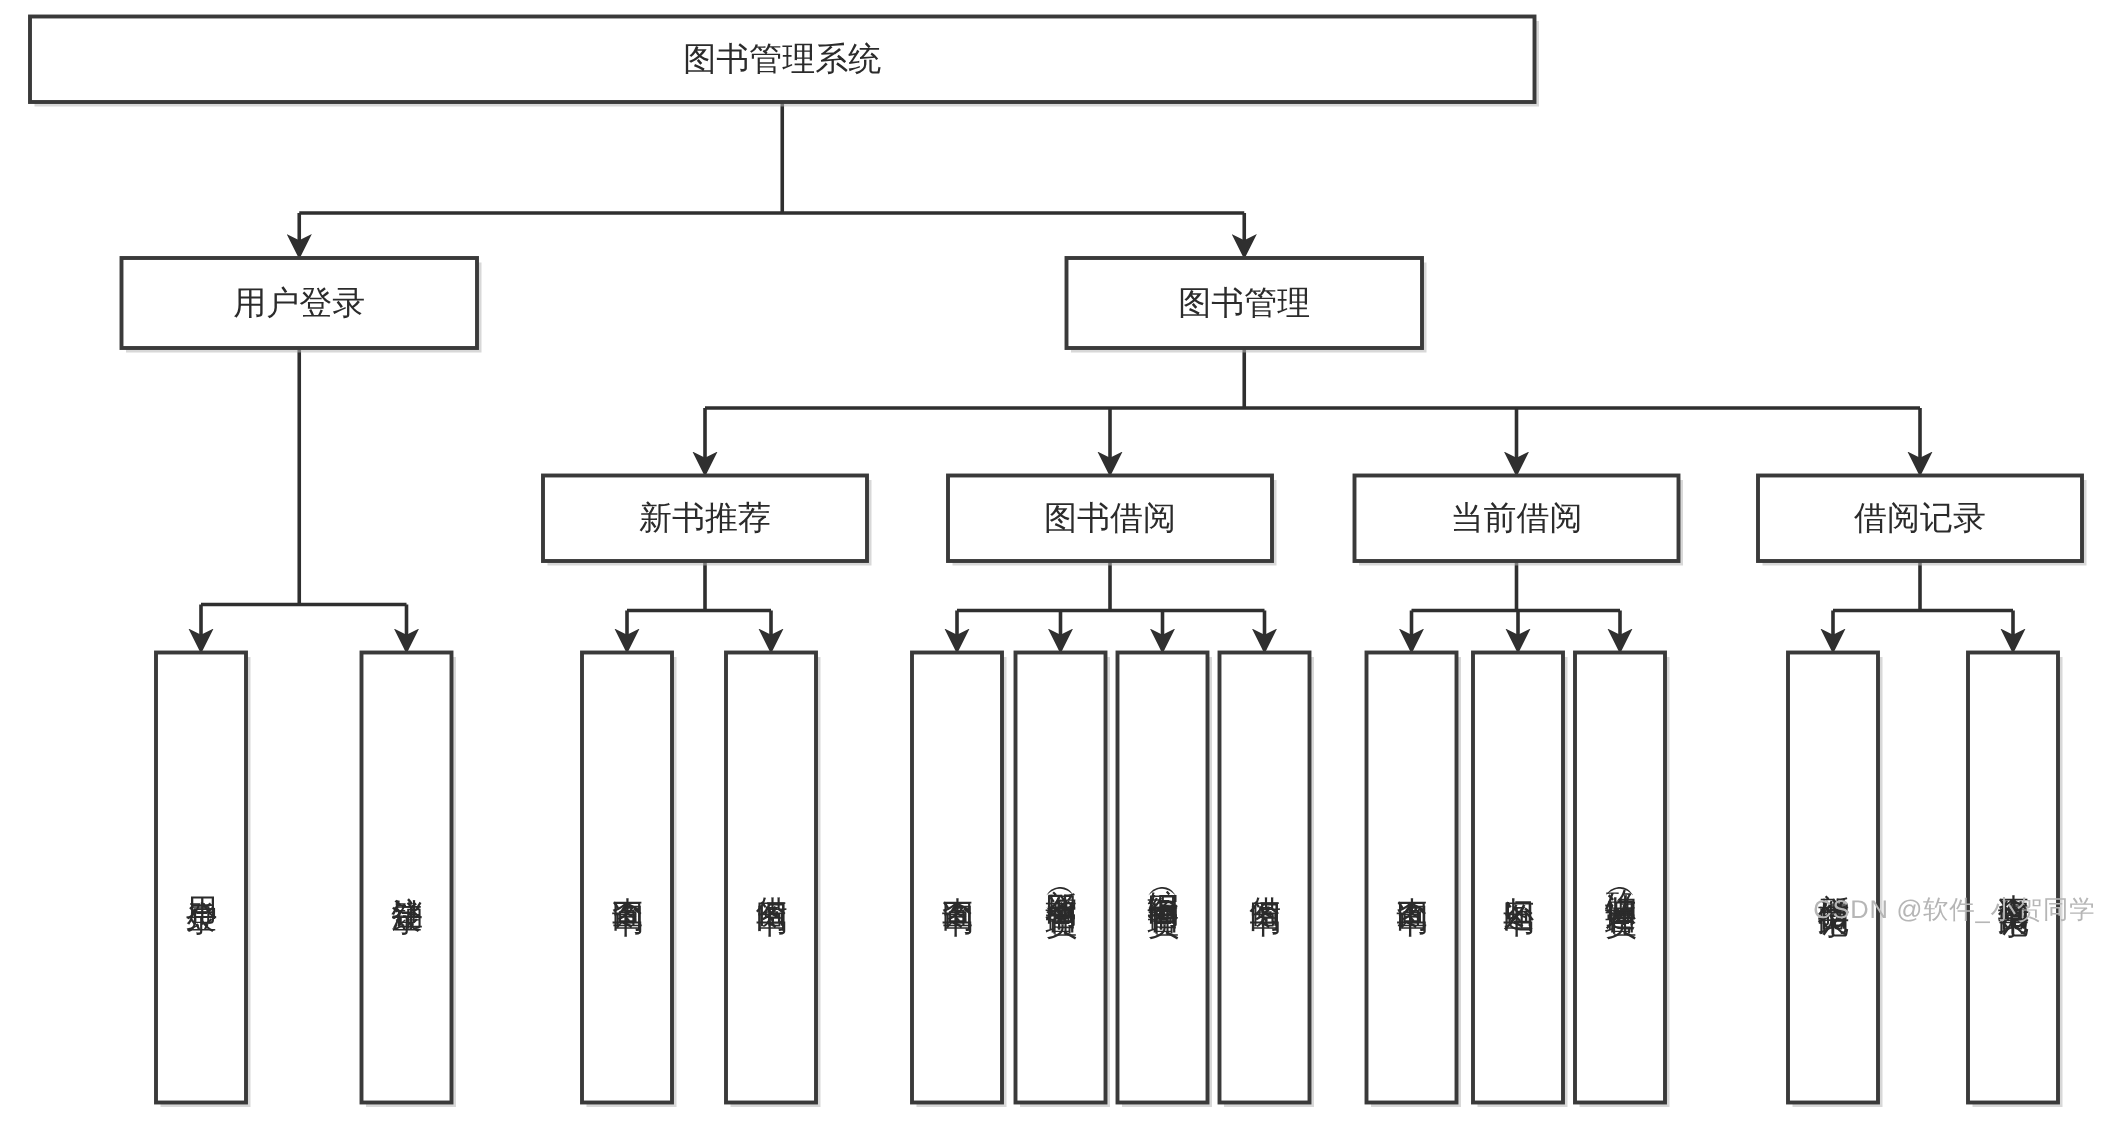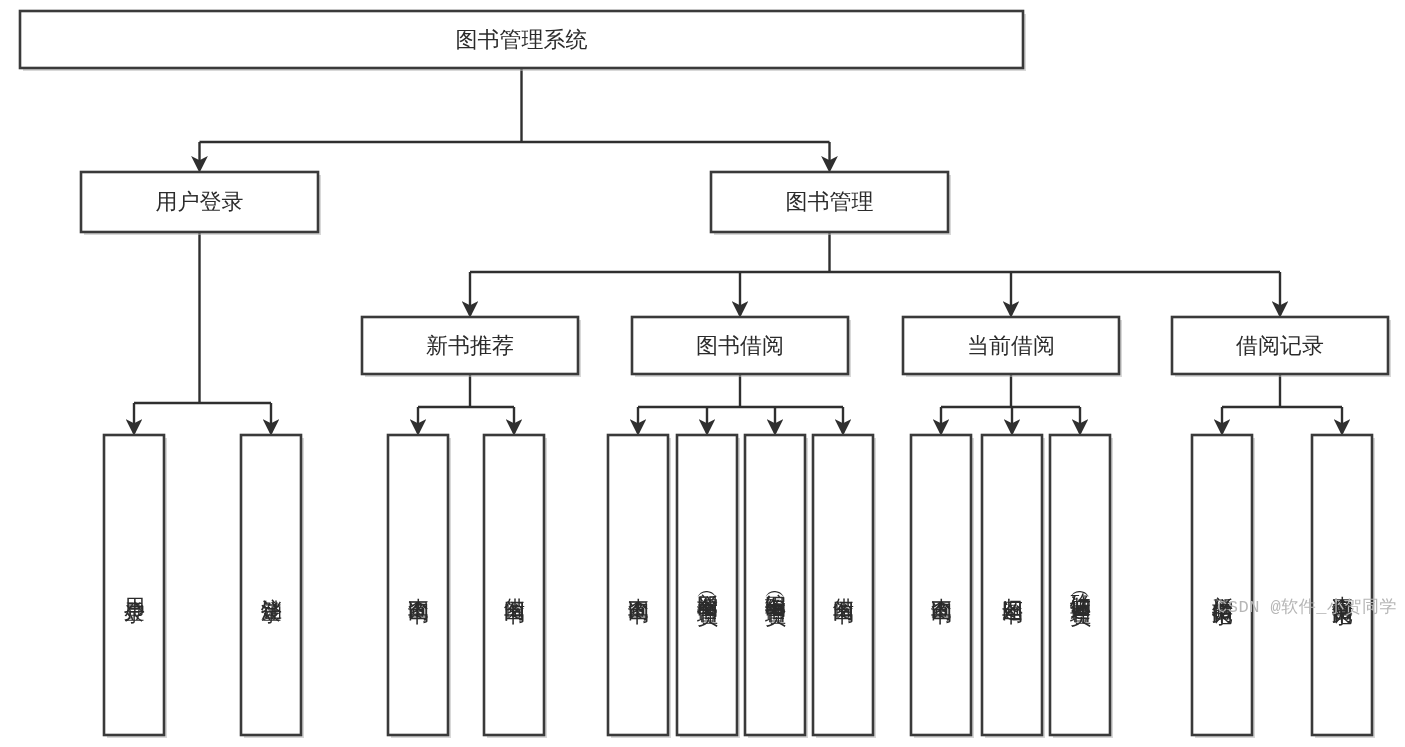--- a/index.html
+++ b/index.html
@@ -61,21 +61,21 @@
     font-size: 21px;
     color: #2b2b2b;
     letter-spacing: 2px;
     line-height: 1;
     white-space: nowrap;
   }
   .watermark {
     position: absolute;
     right: 8px;
     bottom: 2px;
-    font-family: Liberation Mono, monospace;
+    font-family: Liberation Sans, sans-serif;
     font-size: 17px;
     color: #b6b6b6;
     letter-spacing: 0.5px;
     white-space: nowrap;
   }
 </style>
 </head>
 <body>
 
 <div id="diagram-root">

